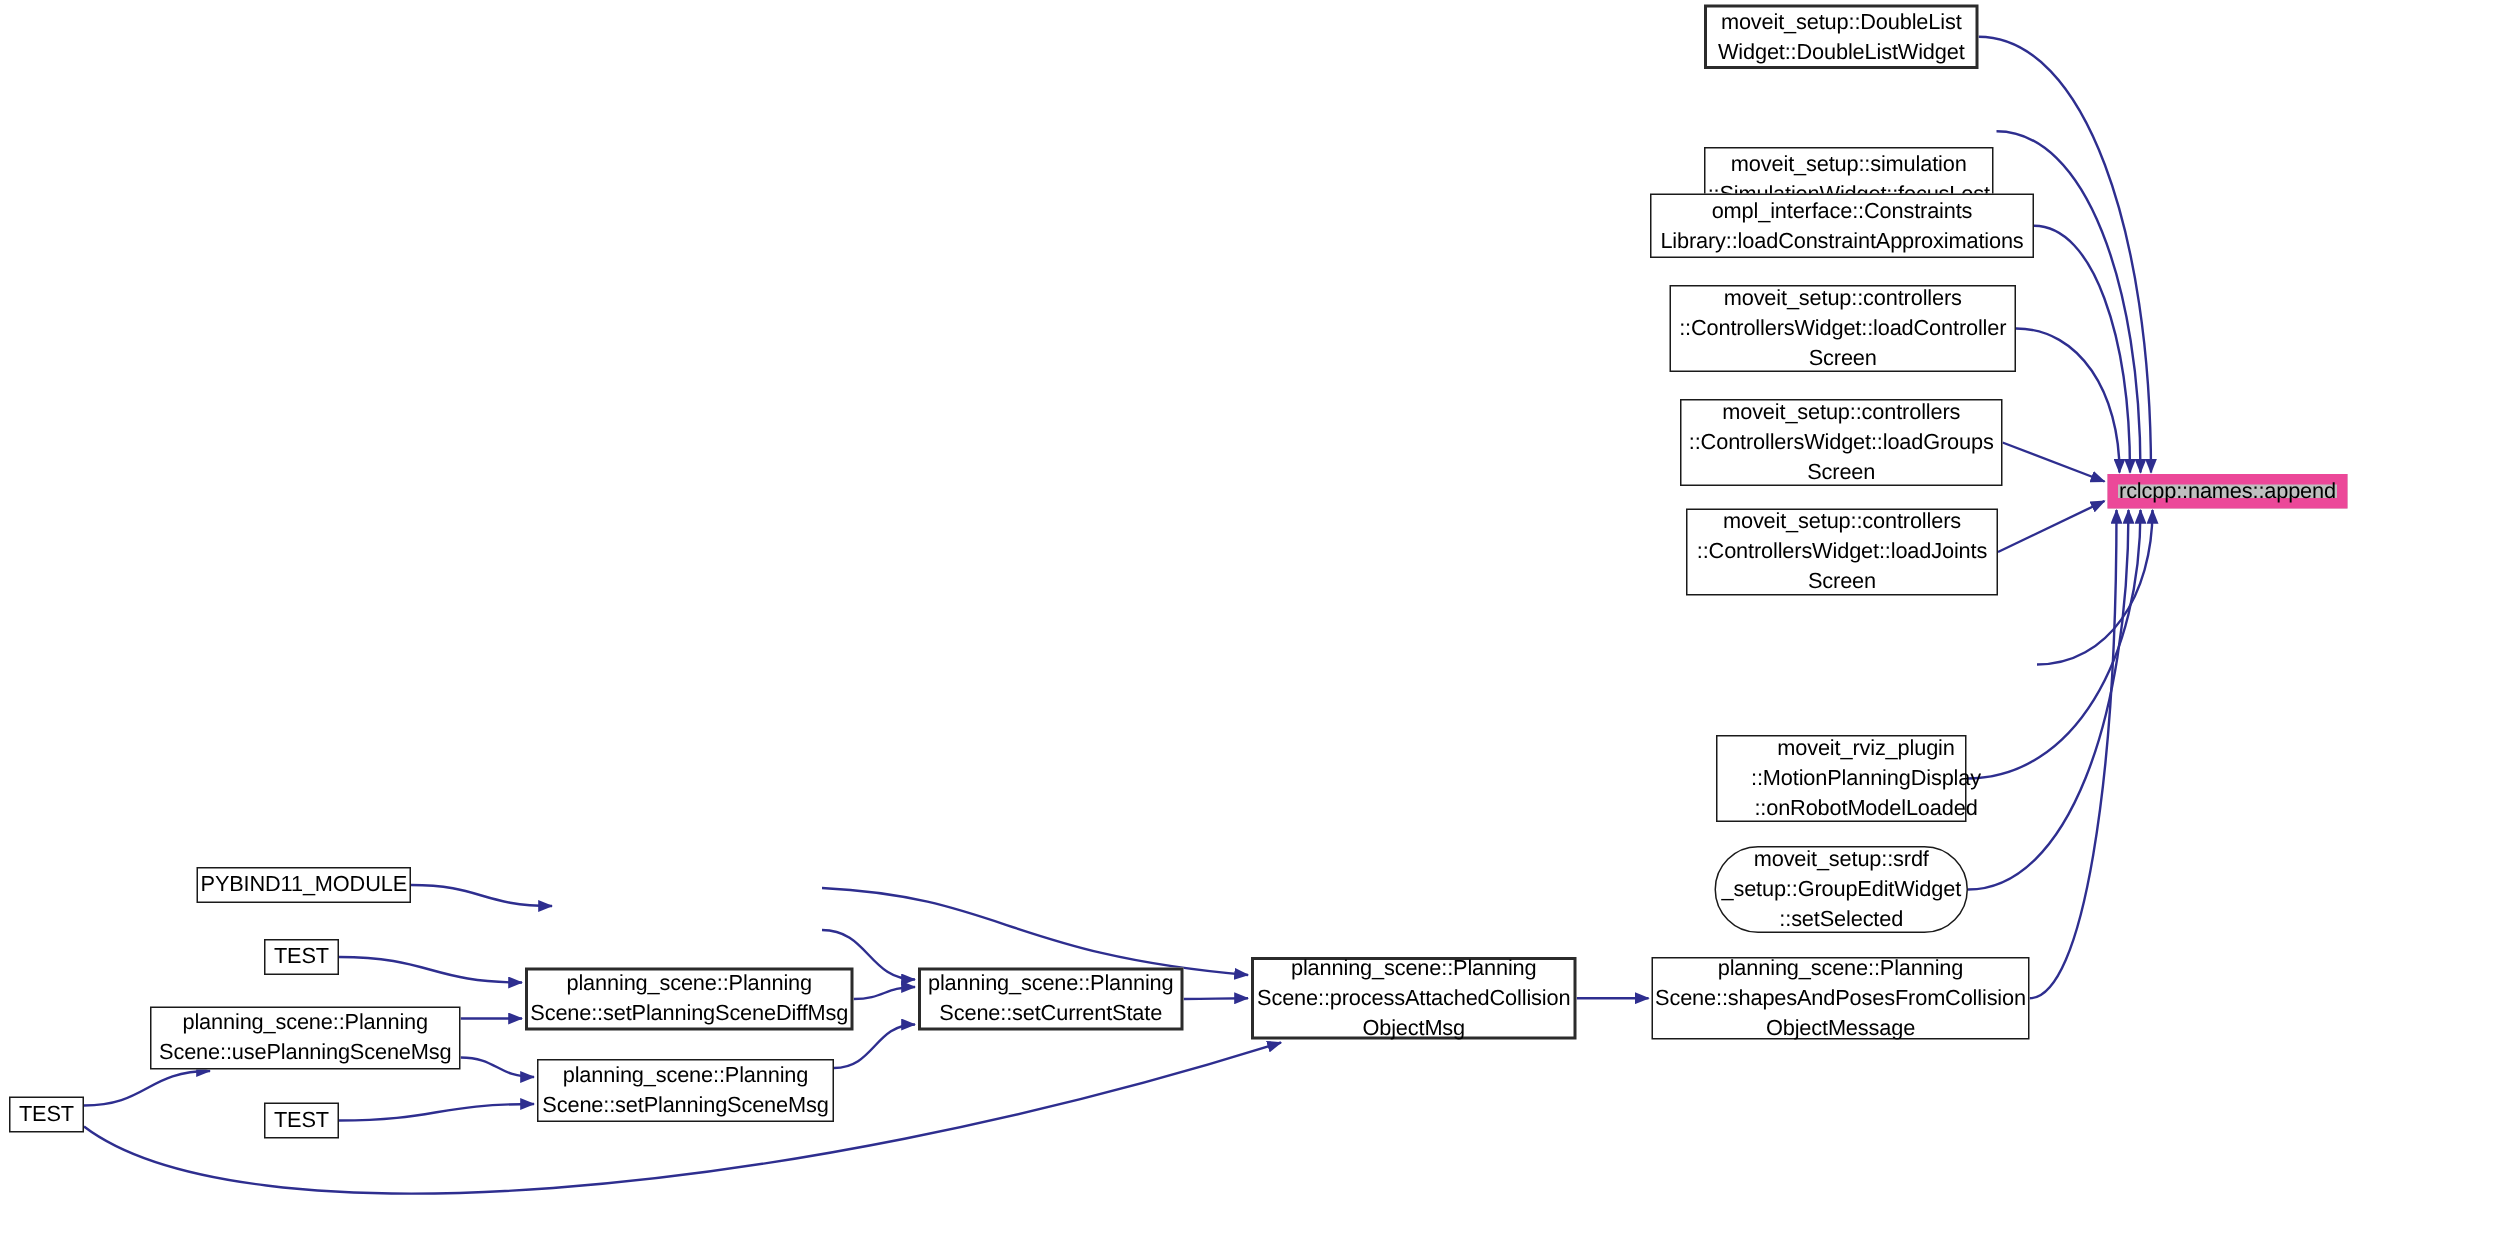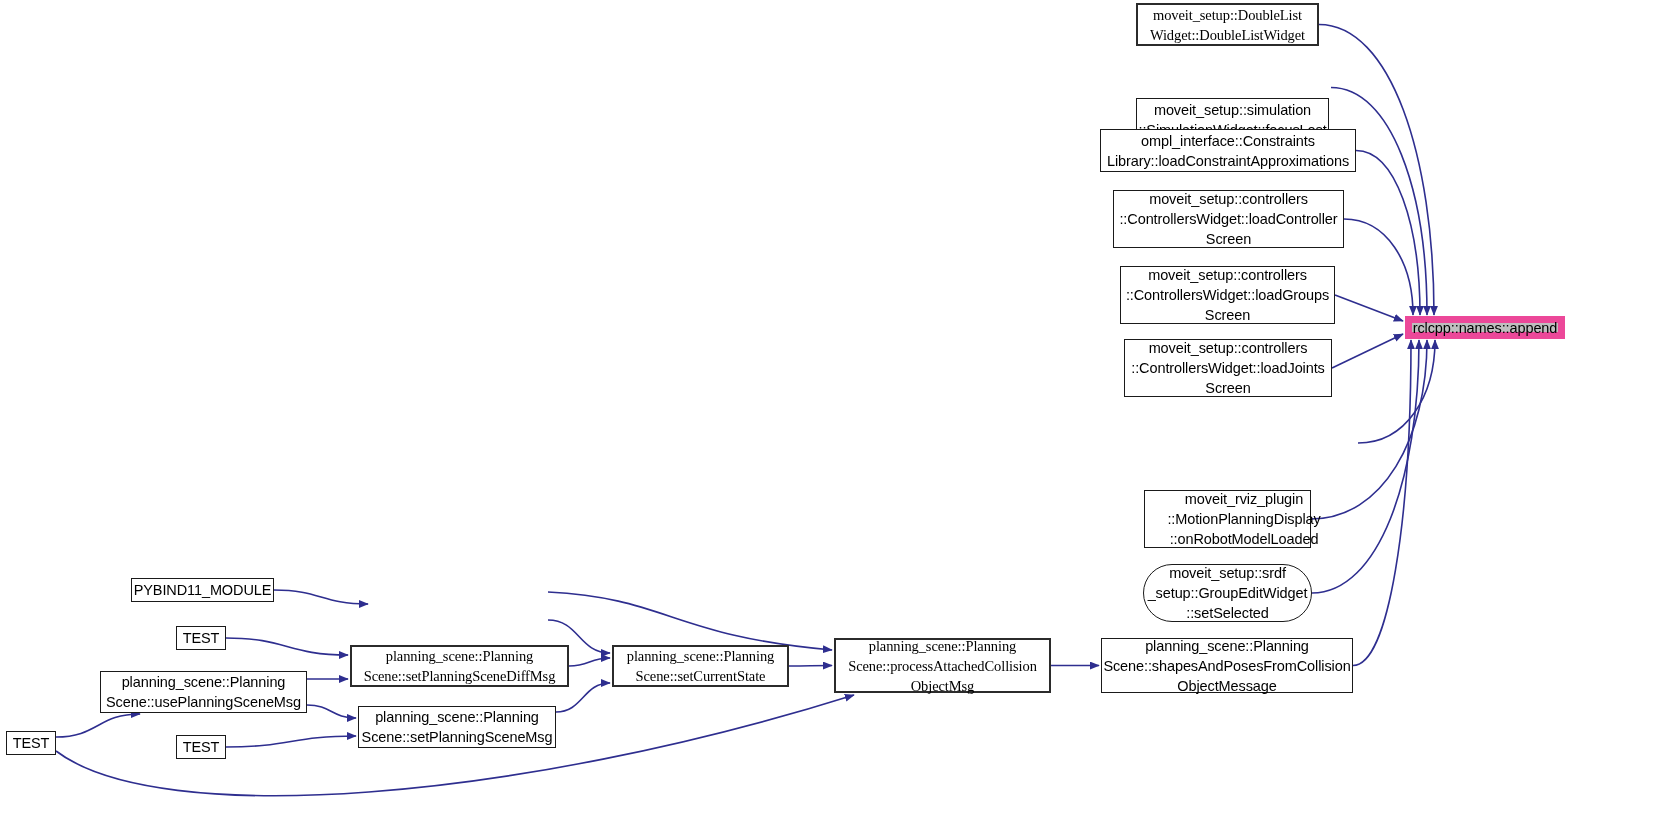--- a/index.html
+++ b/index.html
@@ -28,21 +28,21 @@
     align-items:center;
     justify-content:center;
     text-align:center;
     color:#000000;
     font-size:14.5px;
     line-height:1.38;
     letter-spacing:-0.1px;
     white-space:pre-line;
     padding:0 3px;
   }
-  .node.bold{ border-width:2px; border-color:#2b2b2b;font-family:Liberation Serif, serif; }
+  .node.bold{ border-width:2px; border-color:#2b2b2b; }
   .node.highlight{ background:#bfbfbf; border:7px solid #ec4899; }
 </style>
 </head>
 <body>
 
 <div id="graph">
 
   <svg class="edges" viewBox="0 0 1671 838">
     <defs>
       <marker id="arrow" markerWidth="10" markerHeight="8" refX="9.2" refY="4" orient="auto" markerUnits="userSpaceOnUse">

